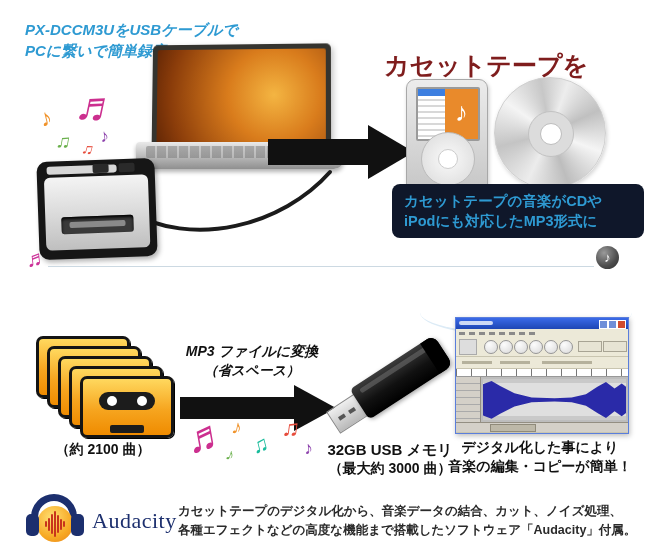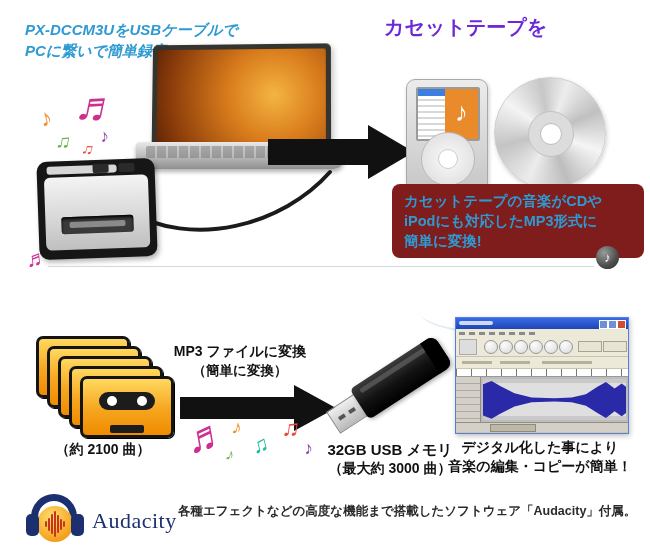--- a/index.html
+++ b/index.html
@@ -2,23 +2,23 @@
 <html><head>
 <meta charset="utf-8">
 <style>
   html,body{margin:0;padding:0;background:#fff;}
   .stage{position:relative;width:650px;height:550px;background:#fff;overflow:hidden;
          font-family:"Liberation Sans",sans-serif;}
   .abs{position:absolute;}
 
   
   .cap-blue{color:#2e9ad2;font-weight:bold;font-size:15px;line-height:21px;font-style:italic;}
-  .head1{color:#6d28d9;font-weight:bold;font-size:20px;line-height:24px;}
+  .head1{color:#7f1d1d;font-weight:bold;font-size:25px;line-height:24px;margin-top:38px;}
   .head2{color:#14142a;font-weight:bold;font-size:28px;line-height:32px;letter-spacing:.5px;}
-  .infobox{background:#7f1d1d;border-radius:8px;padding:7px 12px;
+  .infobox{background:#0f172a;border-radius:8px;padding:7px 12px;
            color:#2e9ad2;font-weight:bold;font-size:14.5px;line-height:20px;}
   .headline{color:#111;font-weight:bold;font-size:24px;letter-spacing:1px;}
   .cap-black{color:#111;font-weight:bold;font-size:14px;line-height:19px;text-align:center;}
   .small-note{font-size:13.5px;}
   .desc{color:#2b2b2b;font-weight:bold;font-size:12.5px;line-height:19px;}
 
   
   .divider{height:1px;background:#ccd9e2;}
   .swoosh{border-bottom:3px solid #dcebf6;border-radius:50%;}
   .note{font-weight:bold;display:inline-block;}
@@ -211,21 +211,20 @@
   </div>
 
   <div class="abs cd" style="left:494px;top:77px;">
     <div class="cd-ring"></div>
     <div class="cd-hole"></div>
   </div>
 
   <div class="abs infobox" style="left:392px;top:184px;width:228px;">
     <div>カセットテープの音楽がCDや</div>
     <div>iPodにも対応したMP3形式に</div>
-    <div>簡単に変換!</div>
   </div>
 
   <span class="note abs" style="left:26px;top:246px;font-size:22px;color:#cc3399;transform:rotate(-6deg);">♬</span>
   <div class="abs divider" style="left:48px;top:266px;width:546px;"></div>
   <div class="abs sphere" style="left:596px;top:246px;">
     <span>♪</span>
   </div>
 
 
   <div class="abs swoosh" style="left:420px;top:288px;width:212px;height:46px;"></div>
@@ -241,23 +240,23 @@
         <div class="cas-reel" style="right:8px;"></div>
       </div>
       <div class="cas-foot"></div>
     </div>
   </div>
 
   <div class="abs cap-black" style="left:18px;top:440px;width:170px;">
     <div>（約 2100 曲）</div>
   </div>
 
-  <div class="abs cap-black" style="left:156px;top:342px;width:168px;">
+  <div class="abs cap-black" style="left:168px;top:342px;width:168px;font-style:italic;">
     <div>MP3 ファイルに変換</div>
-    <div class="small-note">（簡単に変換）</div>
+    <div class="small-note">（省スペース）</div>
   </div>
 
   <div class="abs arrow2" style="left:180px;top:385px;width:156px;">
     <div class="shaft" style="width:114px;"></div>
     <div class="head" style="left:114px;"></div>
   </div>
 
   <div class="abs" style="left:186px;top:408px;width:150px;height:74px;">
     <span class="note abs" style="left:0;top:4px;font-size:42px;color:#cc2f8f;transform:rotate(-10deg);">♬</span>
     <span class="note abs" style="left:46px;top:8px;font-size:20px;color:#f0932b;transform:rotate(12deg);">♪</span>
@@ -344,16 +343,17 @@
           <div class="wbar" style="height:6px;"></div>
         </div>
       </div>
       <div class="cup" style="left:0;"></div>
       <div class="cup" style="right:0;"></div>
     </div>
     <div class="aud-word">Audacity</div>
   </div>
 
   <div class="abs desc" style="left:178px;top:502px;width:468px;">
+    <div>カセットテープのデジタル化から、音楽データの結合、カット、ノイズ処理、</div>
     <div>各種エフェクトなどの高度な機能まで搭載したソフトウェア「Audacity」付属。</div>
   </div>
 
 </div>
 
 </body></html>

